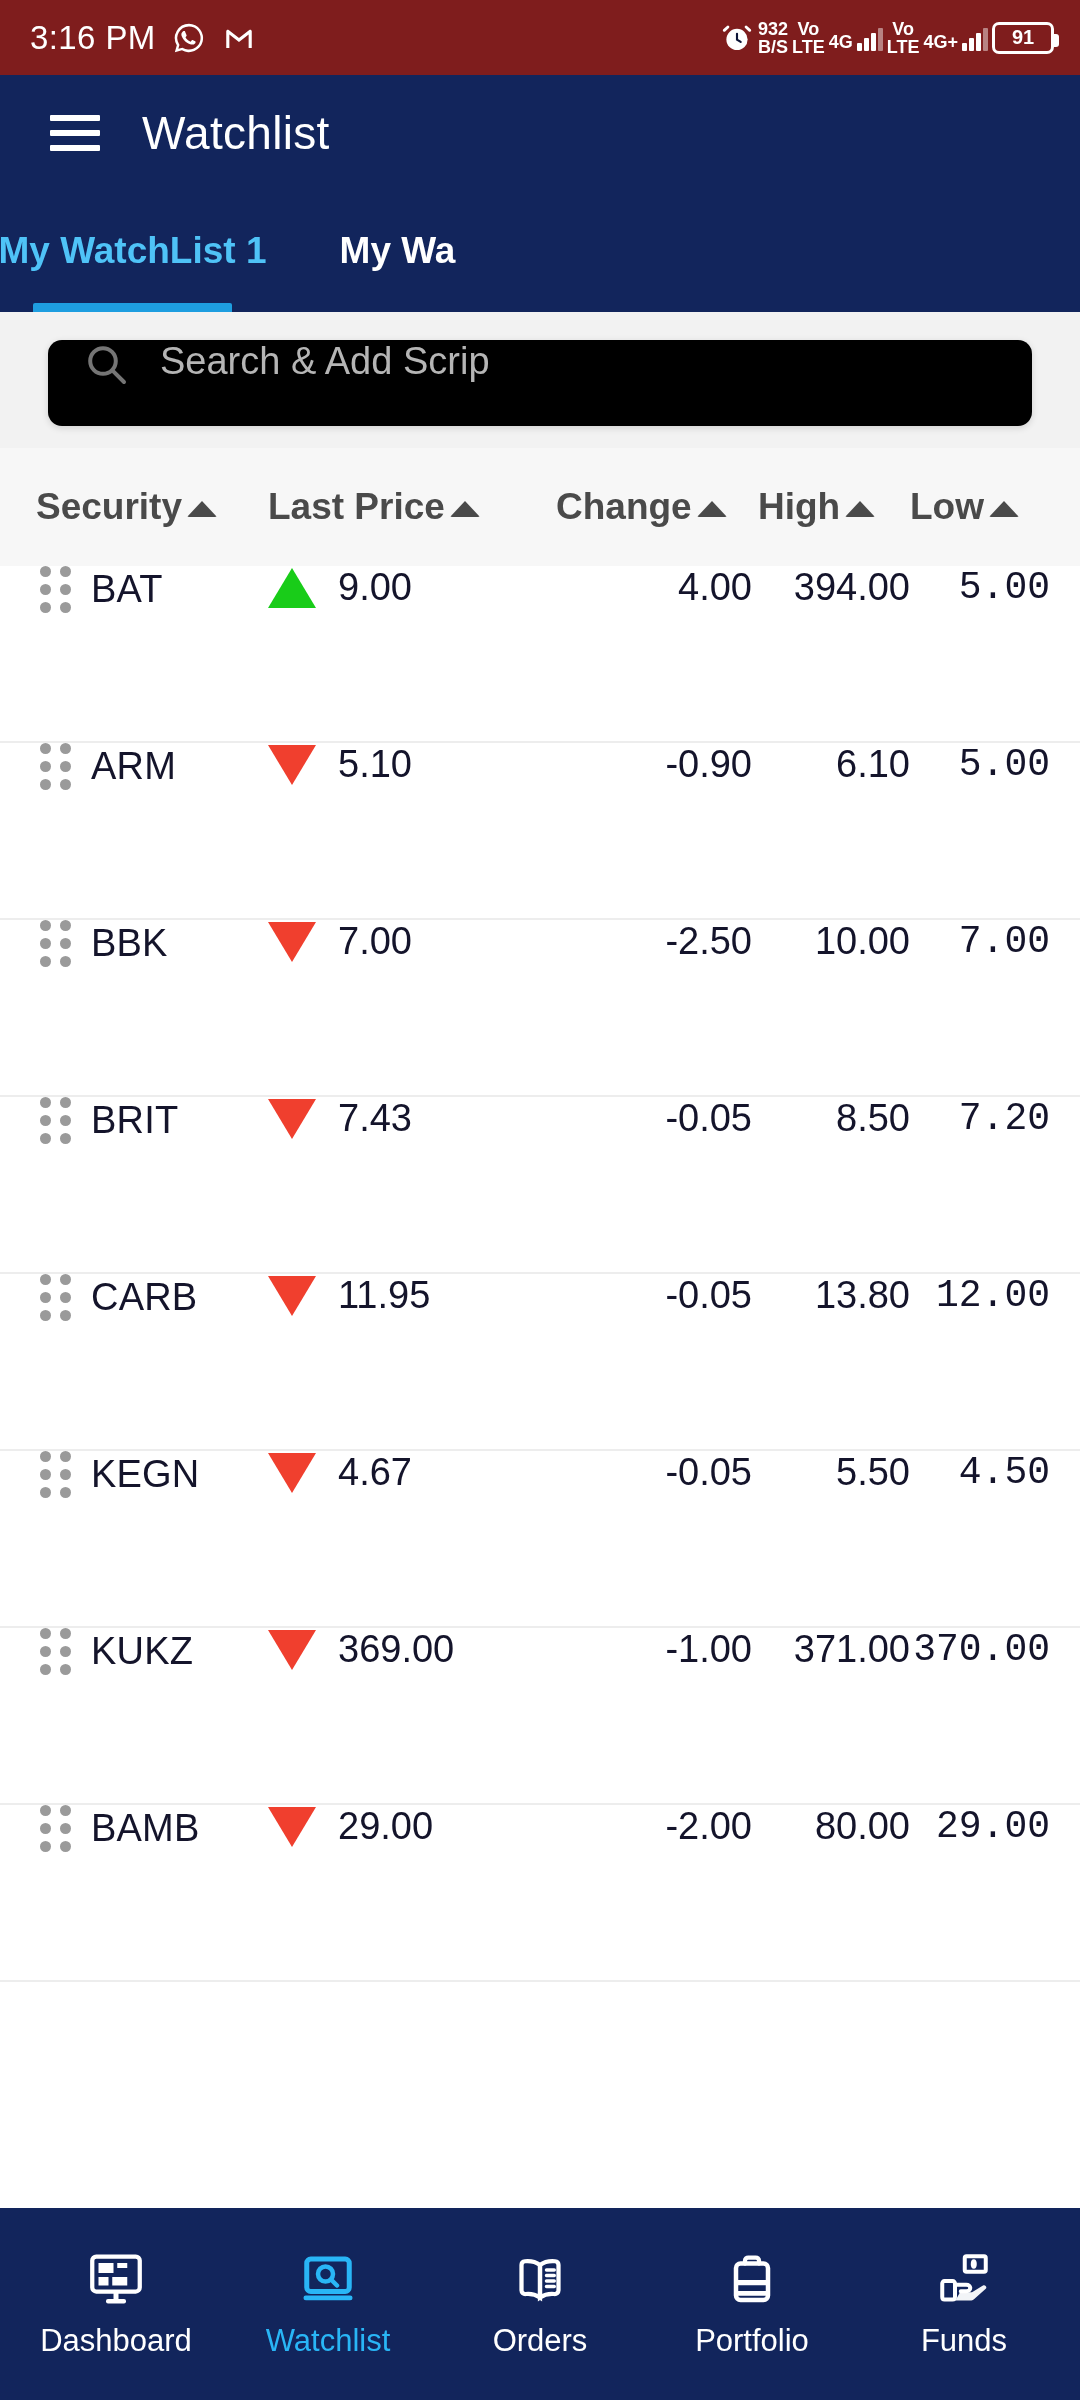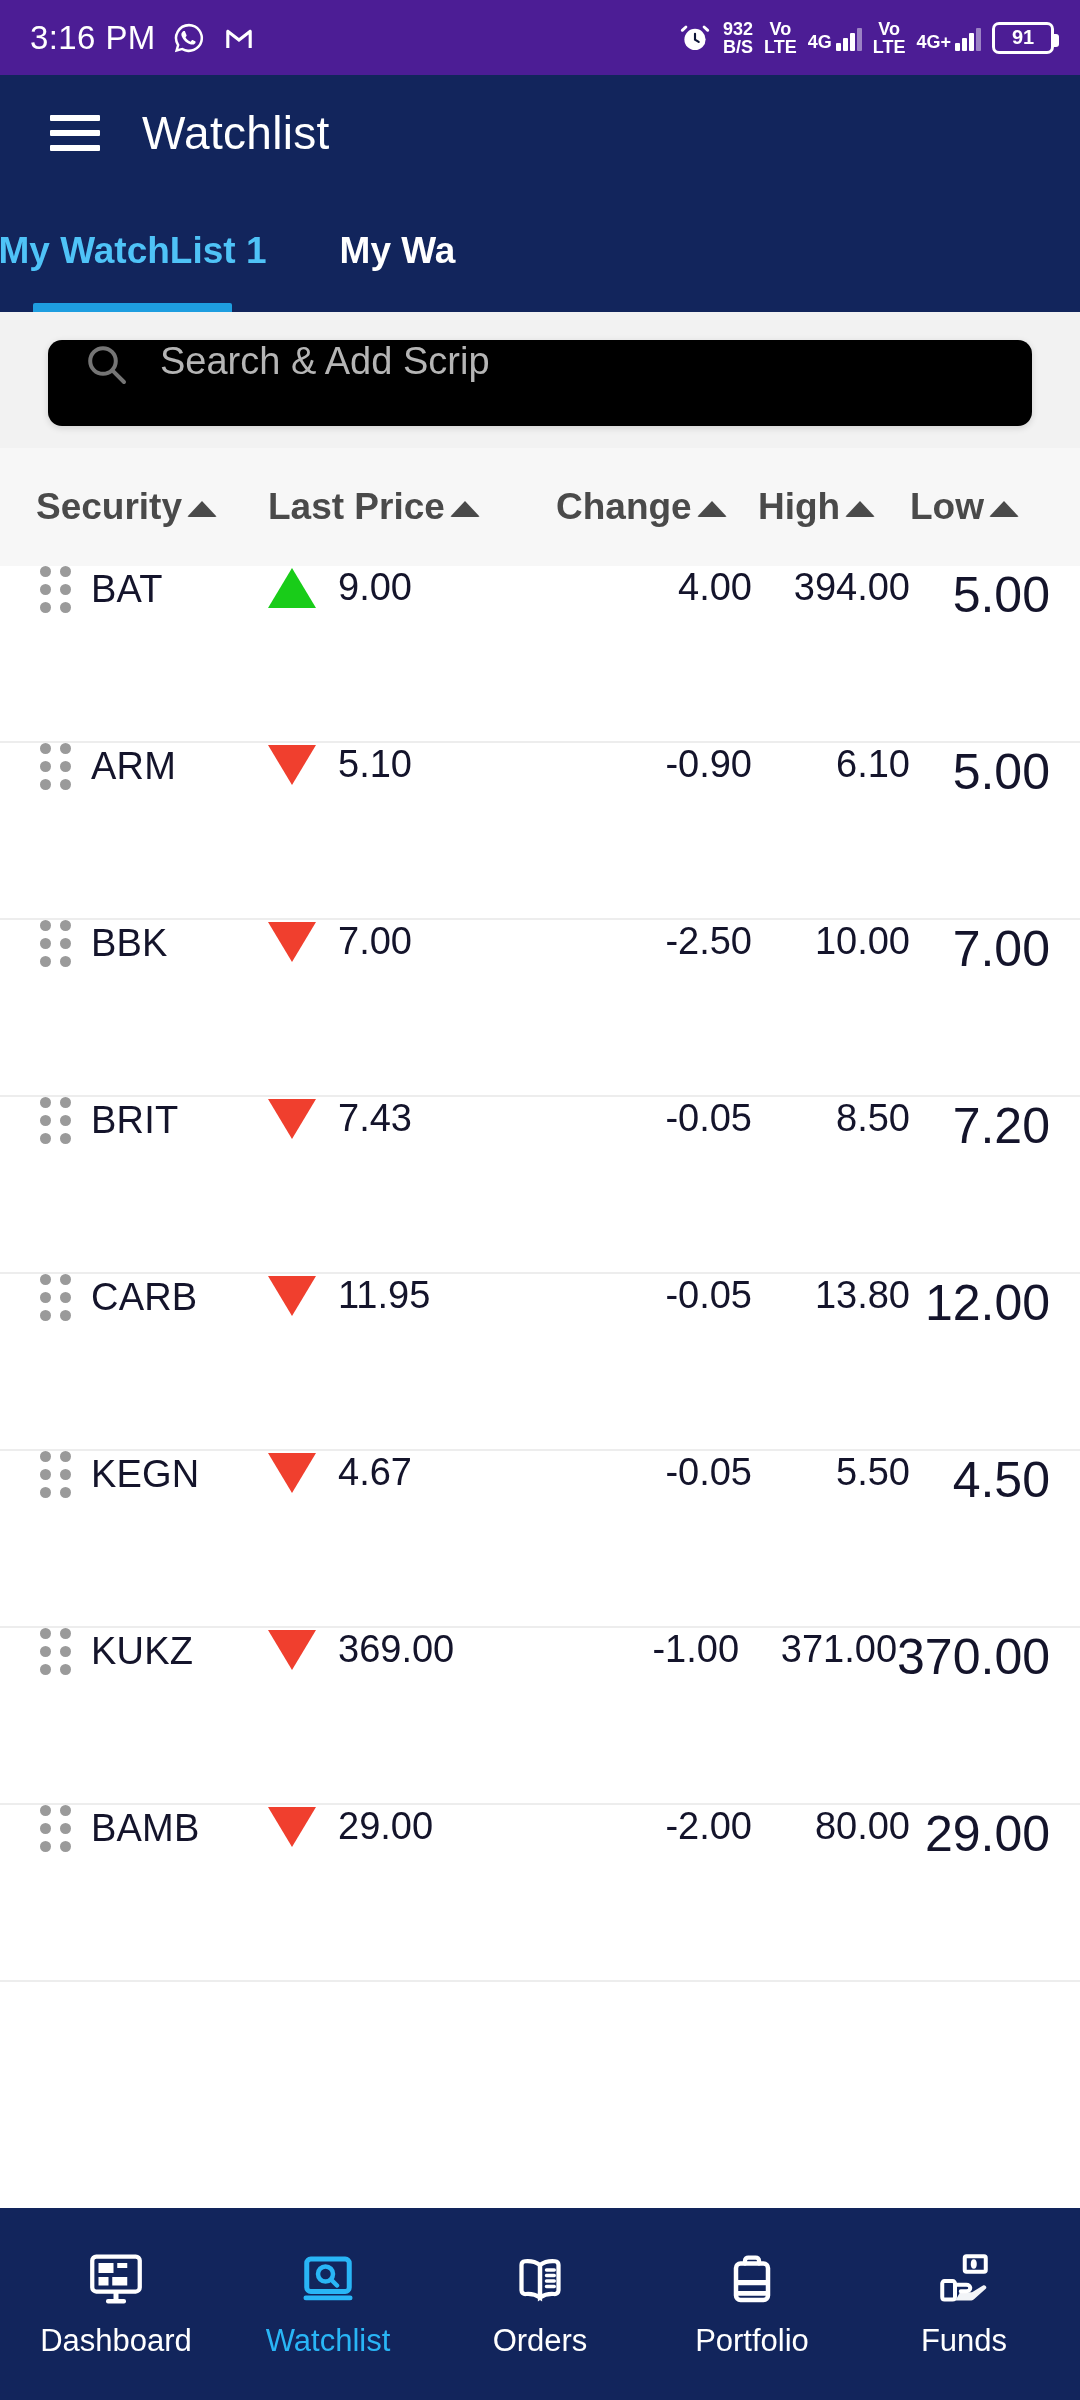--- a/index.html
+++ b/index.html
@@ -6,27 +6,27 @@
   html, body {
     width:1080px; height:2400px;
     font-family:"Liberation Sans", sans-serif;
     background:#ffffff;
     overflow:hidden;
   }
   .phone { width:1080px; height:2400px; position:relative; display:flex; flex-direction:column; }
 
   
   .statusbar {
-    height:75px; background:#4c1d95; color:#ffffff;
+    height:75px; background:#7f1d1d; color:#ffffff;
     display:flex; align-items:center; justify-content:space-between;
     padding:0 26px 0 30px; flex:0 0 75px;
   }
   .sb-left { display:flex; align-items:center; gap:16px; }
   .sb-time { font-size:33px; letter-spacing:.4px; }
-  .sb-right { display:flex; align-items:center; gap:11px; }
+  .sb-right { display:flex; align-items:center; gap:4px; }
   .sb-net { display:flex; flex-direction:column; align-items:center; line-height:1.0;
             font-size:18px; font-weight:bold; }
   .sb-net span { display:block; }
   .sb-sig { display:flex; align-items:flex-end; gap:2px; height:26px; }
   .sb-sig i { display:block; width:5px; background:#ffffff; border-radius:1px; }
   .sb-sig i:nth-child(1){height:8px;} .sb-sig i:nth-child(2){height:13px;}
   .sb-sig i:nth-child(3){height:18px;} .sb-sig i:nth-child(4){height:23px;opacity:.45;}
   .sig-group { display:flex; align-items:flex-end; gap:4px; }
   .battery {
     border:3px solid #ffffff; border-radius:7px; width:62px; height:32px;
@@ -102,21 +102,21 @@
   .sym { font-size:38px; color:#14142b; letter-spacing:.2px; }
   .cell-price { flex:0 0 260px; display:flex; align-items:center; gap:22px; }
   .tri { width:0; height:0; flex:0 0 auto; }
   .tri.up { border-left:24px solid transparent; border-right:24px solid transparent;
             border-bottom:40px solid #19cc19; }
   .tri.down { border-left:24px solid transparent; border-right:24px solid transparent;
               border-top:40px solid #f03f2e; }
   .price { font-size:38px; color:#14142b; }
   .cell-change { flex:1 1 auto; text-align:right; font-size:38px; color:#14142b; padding-right:6px; }
   .cell-high { flex:0 0 152px; text-align:right; font-size:38px; color:#14142b; }
-  .cell-low { flex:0 0 140px; text-align:right; font-size:50px; color:#14142b; }
+  .cell-low { flex:0 0 140px; text-align:right; font-size:38px; color:#14142b;font-family:Liberation Mono, monospace; }
 
   
   .bottomnav {
     background:#12255c; height:192px; flex:0 0 192px;
     display:flex; align-items:center; justify-content:space-around; padding:0 10px;
   }
   .navitem { display:flex; flex-direction:column; align-items:center; gap:14px;
              flex:1 1 0; color:#ffffff; }
   .navitem.active { color:#29b6f6; }
   .navicon { width:60px; height:60px; display:flex; align-items:center; justify-content:center; }

